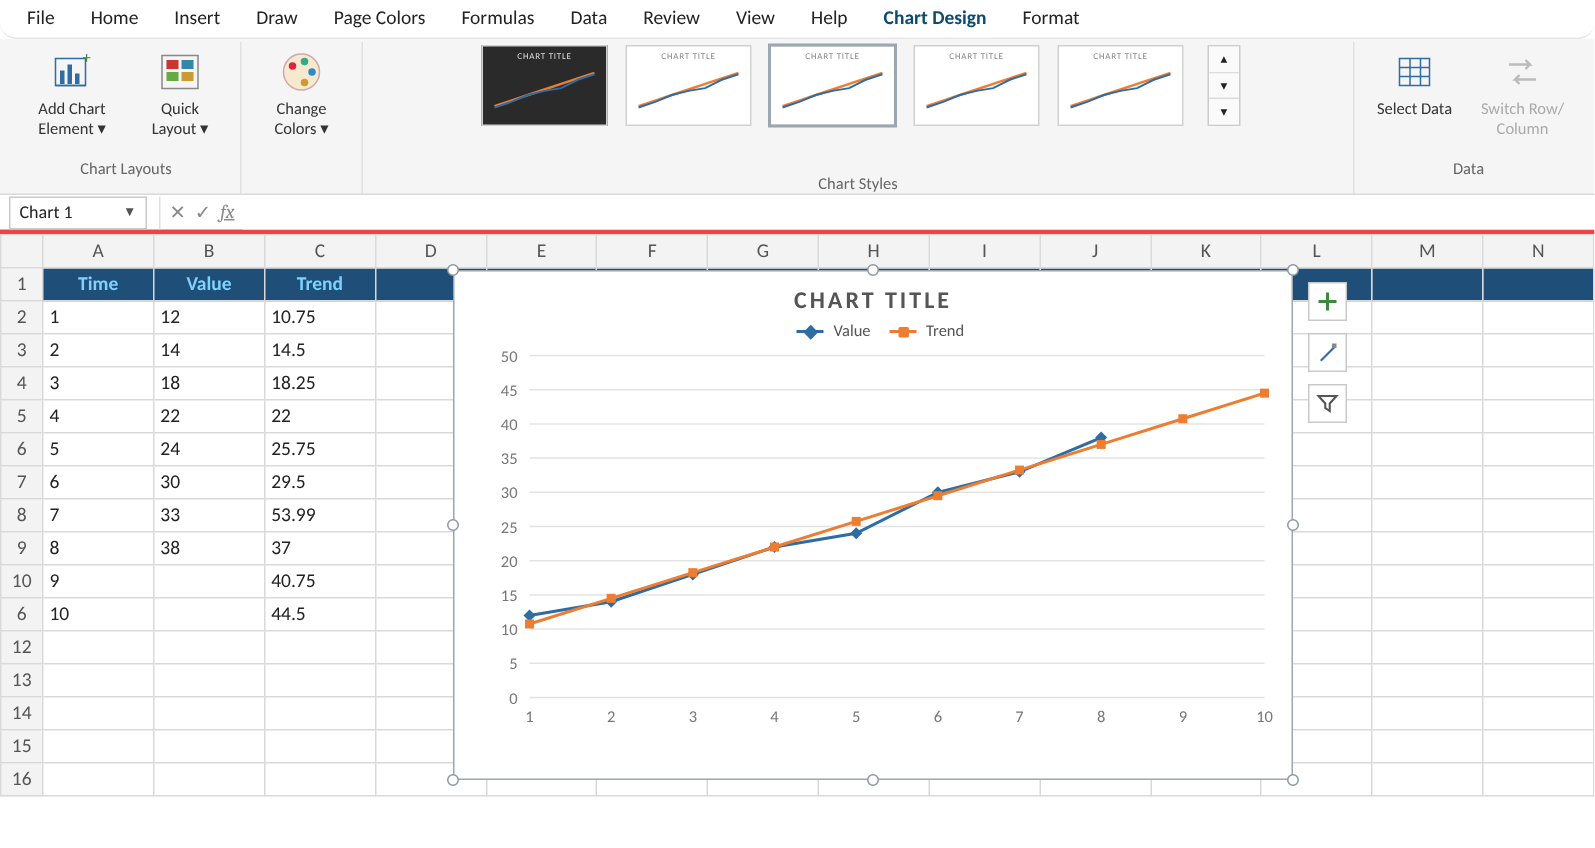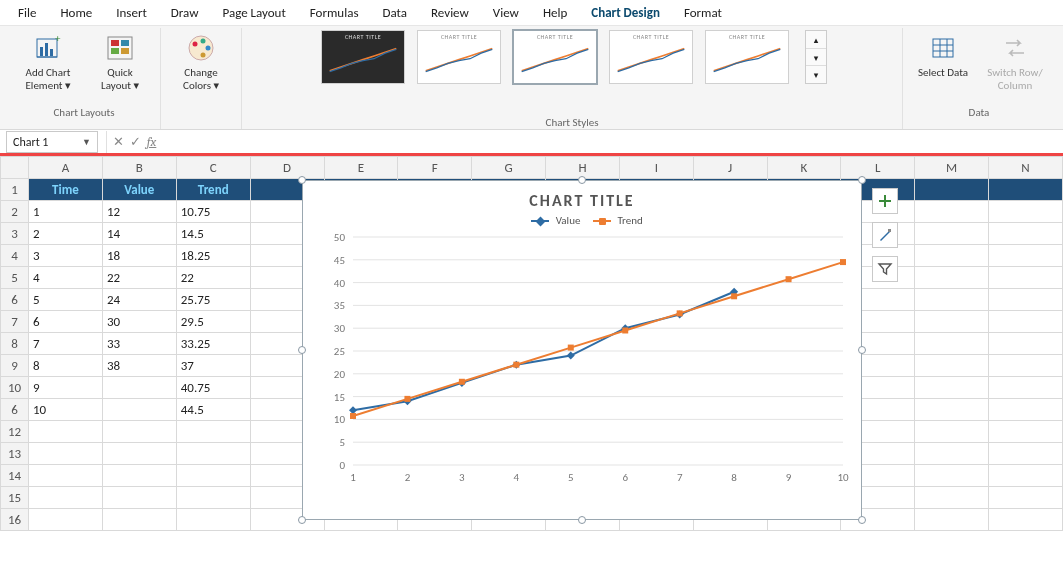--- a/index.html
+++ b/index.html
@@ -1,20 +1,20 @@
 <!DOCTYPE html>
 <html><head>
 <meta charset="utf-8">
 <style>
   * { box-sizing: border-box; }
   html, body { margin:0; padding:0; font-family:"Segoe UI","Calibri",Arial,sans-serif; font-size:13px;
                background:#fff; color:#222; width:1063px; height:565px; overflow:hidden; user-select:none;}
   
   .menubar { display:flex; align-items:center; height:26px; padding:0 6px; background:#fff;
-             border-bottom:1px solid #e6e6e6;}
+             border-bottom:1px solid #e6e6e6;border-radius:11px;}
   .menubar .mi { padding:2px 12px; cursor:pointer;}
   .menubar .mi.active { color:#0c4a6e; font-weight:600;}
   
   .ribbon { display:flex; align-items:flex-start; height:104px; background:#f5f5f5;
             border-bottom:1px solid #d9d9d9; padding:2px 8px 0 8px;}
   .rgroup { display:flex; flex-direction:column; align-items:center; height:100%;
             border-right:1px solid #e1e1e1; padding:2px 10px 0 10px;}
   .rgroup.last { border-right:none;}
   .rgroup .row { display:flex; flex-direction:row; gap:12px; align-items:flex-start; min-height:74px;}
   .rgroup .glabel { font-size:11px; color:#666; margin-top:2px;}
@@ -83,21 +83,21 @@
              align-items:center; justify-content:center; cursor:pointer;}
 </style>
 </head>
 <body>
 
 <div class="menubar" id="menubar">
     <div class="mi">File</div>
     <div class="mi">Home</div>
     <div class="mi">Insert</div>
     <div class="mi">Draw</div>
-    <div class="mi">Page Layout</div>
+    <div class="mi">Page Colors</div>
     <div class="mi">Formulas</div>
     <div class="mi">Data</div>
     <div class="mi">Review</div>
     <div class="mi">View</div>
     <div class="mi">Help</div>
     <div class="mi active">Chart Design</div>
     <div class="mi">Format</div>
   </div>
 
 <div class="ribbon">
@@ -389,21 +389,21 @@
           <td id="cell-7-9"></td>
           <td id="cell-7-10"></td>
           <td id="cell-7-11"></td>
           <td id="cell-7-12"></td>
           <td id="cell-7-13"></td>
         </tr>
         <tr>
           <th>8</th>
           <td id="cell-8-0">7</td>
           <td id="cell-8-1">33</td>
-          <td id="cell-8-2">33.25</td>
+          <td id="cell-8-2">53.99</td>
           <td id="cell-8-3"></td>
           <td id="cell-8-4"></td>
           <td id="cell-8-5"></td>
           <td id="cell-8-6"></td>
           <td id="cell-8-7"></td>
           <td id="cell-8-8"></td>
           <td id="cell-8-9"></td>
           <td id="cell-8-10"></td>
           <td id="cell-8-11"></td>
           <td id="cell-8-12"></td>

